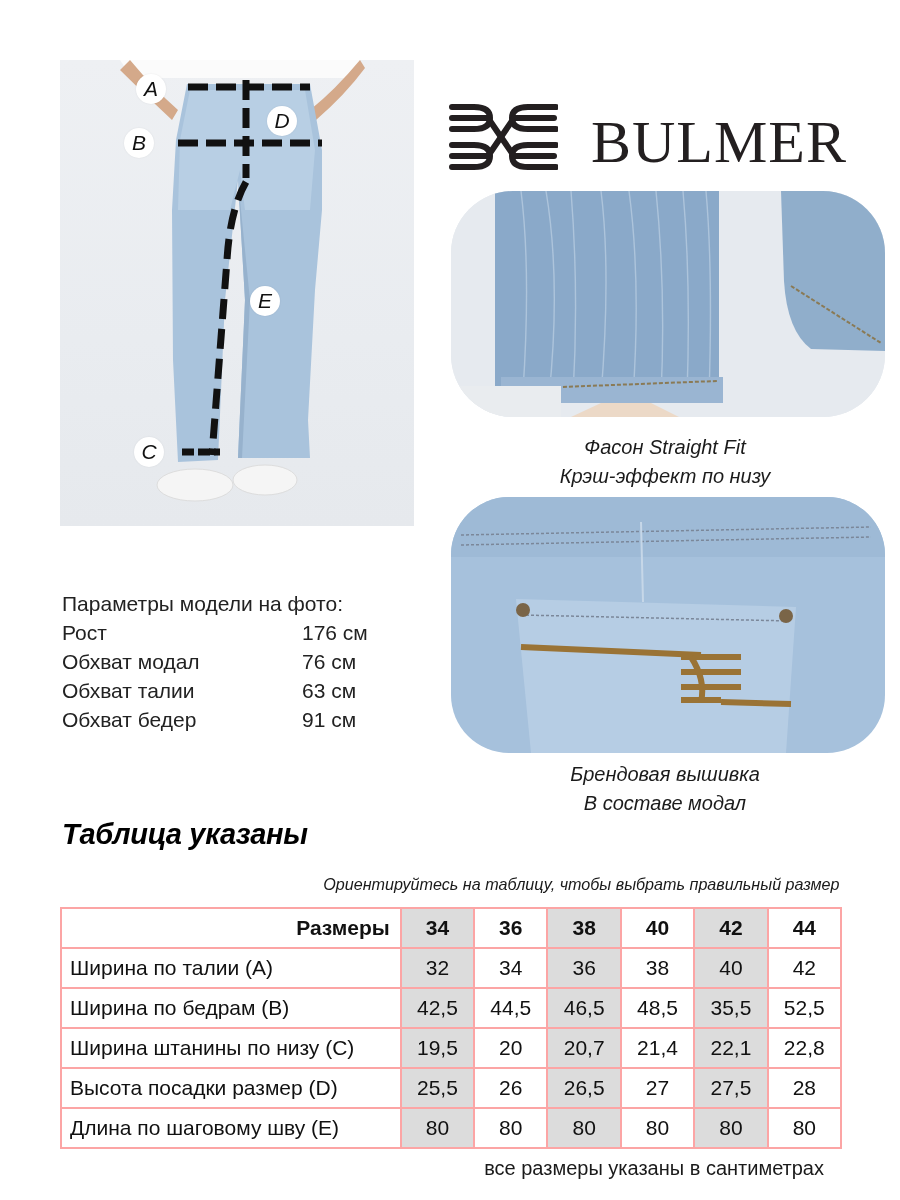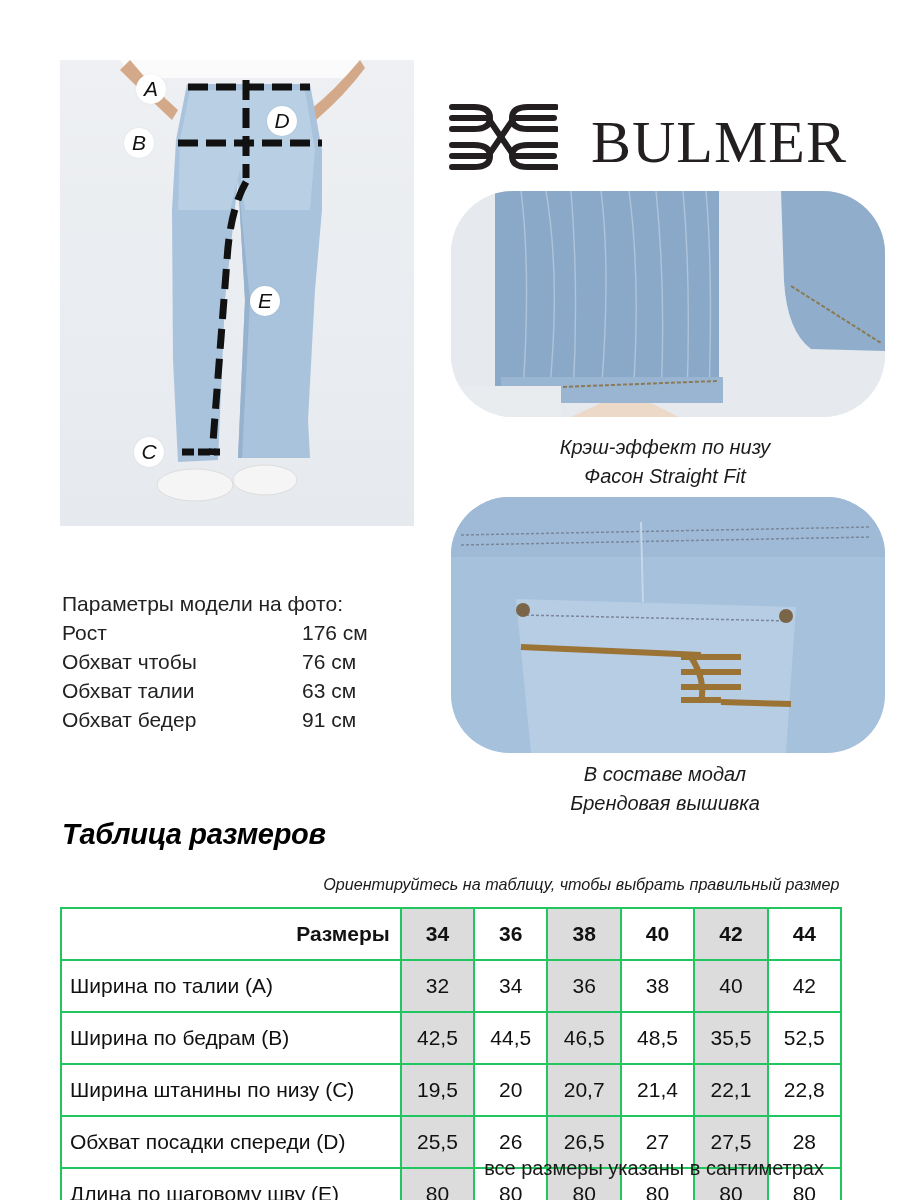--- a/index.html
+++ b/index.html
@@ -53,21 +53,21 @@
   }
   .table-hint {
     position: absolute; right: 60px; top: 875px; font-style: italic; font-size: 17px; color: #1a1a1a;
     transform: scaleX(0.95); transform-origin: right center;
   }
   table.size-table {
     position: absolute; left: 60px; top: 907px; width: 782px; border-collapse: collapse;
     font-size: 21px; color: #111;
   }
   table.size-table td {
-    border: 2px solid #22c55e; height: 52px; text-align: center; padding: 0 4px;
+    border: 2px solid #fca5a5; height: 40px; text-align: center; padding: 0 4px;
   }
   table.size-table td.label { text-align: left; padding-left: 8px; width: 341px; }
   table.size-table tr.head td { font-weight: bold; }
   table.size-table tr.head td.label { text-align: right; padding-right: 10px; }
   table.size-table td.shade { background: #dcdcdc; }
   table.size-table td.num { width: 73.5px; }
   .table-foot {
     position: absolute; right: 76px; top: 1157px; font-size: 20px; color: #1a1a1a;
   }
 </style>
@@ -136,22 +136,22 @@
     </g>
     <rect x="50" y="186" width="222" height="26" fill="#9ab5d2"></rect>
     <line x1="58" y1="198" x2="266" y2="190" stroke="#8a7a55" stroke-width="2" stroke-dasharray="4 2"></line>
     <path d="M120 226 L150 212 L200 212 L228 226 Z" fill="#ecd9c7"></path>
     <rect x="0" y="195" width="110" height="31" fill="#e9ecef"></rect>
     <path d="M330 0 L434 0 L434 160 L360 158 Q336 140 333 90 Z" fill="#90aecb"></path>
     <line x1="340" y1="95" x2="430" y2="152" stroke="#8a7a55" stroke-width="2" stroke-dasharray="4 2"></line>
   </svg>
 </div>
 <div class="caption" style="left:500px; top:433px; width:330px;">
+  <div>Фасон Straight Fit</div>
   <div>Крэш-эффект по низу</div>
-  <div>Фасон Straight Fit</div>
 </div>
 
 <div class="detail-photo detail-pocket">
   <svg width="434" height="256" viewBox="0 0 434 256">
     <rect x="0" y="0" width="434" height="256" fill="#a6c1dc"></rect>
     <rect x="0" y="0" width="434" height="60" fill="#9ebad6"></rect>
     <line x1="10" y1="38" x2="420" y2="30" stroke="#7b8799" stroke-width="1.5" stroke-dasharray="3 2"></line>
     <line x1="10" y1="48" x2="420" y2="40" stroke="#7b8799" stroke-width="1.5" stroke-dasharray="3 2"></line>
     <line x1="190" y1="25" x2="192" y2="105" stroke="#c6d7e8" stroke-width="2"></line>
     <path d="M65 102 L345 110 L335 256 L80 256 Z" fill="#b6cde4"></path>
@@ -160,45 +160,45 @@
     <circle cx="335" cy="119" r="7" fill="#7a6548"></circle>
     <path d="M70 150 L250 158" stroke="#9a7335" stroke-width="6"></path>
     <g stroke="#9a7335" stroke-width="6" fill="none">
       <path d="M230 160 H290 M230 175 H290 M230 190 H290 M230 203 H270"></path>
       <path d="M240 160 Q255 183 250 205"></path>
     </g>
     <path d="M270 205 L340 207" stroke="#9a7335" stroke-width="6"></path>
   </svg>
 </div>
 <div class="caption" style="left:500px; top:760px; width:330px;">
+  <div>Брендовая вышивка</div>
   <div>В составе модал</div>
-  <div>Брендовая вышивка</div>
 </div>
 
 <div class="params">
   <div class="title">Параметры модели на фото:</div>
   <div class="row">
     <span class="k">Рост</span>
     <span class="v">176 см</span>
   </div>
   <div class="row">
-    <span class="k">Обхват чтобы</span>
+    <span class="k">Обхват модал</span>
     <span class="v">76 см</span>
   </div>
   <div class="row">
     <span class="k">Обхват талии</span>
     <span class="v">63 см</span>
   </div>
   <div class="row">
     <span class="k">Обхват бедер</span>
     <span class="v">91 см</span>
   </div>
 </div>
 
-<div class="table-title">Таблица размеров</div>
+<div class="table-title">Таблица указаны</div>
 <div class="table-hint">Ориентируйтесь на таблицу, чтобы выбрать правильный размер</div>
 
 <table class="size-table">
   <tbody>
       <tr class="head">
     <td class="label">Размеры</td>
     <td class="num shade">34</td>
     <td class="num">36</td>
     <td class="num shade">38</td>
     <td class="num">40</td>
@@ -226,21 +226,21 @@
   <tr>
     <td class="label">Ширина штанины по низу (C)</td>
     <td class="num shade">19,5</td>
     <td class="num">20</td>
     <td class="num shade">20,7</td>
     <td class="num">21,4</td>
     <td class="num shade">22,1</td>
     <td class="num">22,8</td>
   </tr>
   <tr>
-    <td class="label">Обхват посадки спереди (D)</td>
+    <td class="label">Высота посадки размер (D)</td>
     <td class="num shade">25,5</td>
     <td class="num">26</td>
     <td class="num shade">26,5</td>
     <td class="num">27</td>
     <td class="num shade">27,5</td>
     <td class="num">28</td>
   </tr>
   <tr>
     <td class="label">Длина по шаговому шву (E)</td>
     <td class="num shade">80</td>

